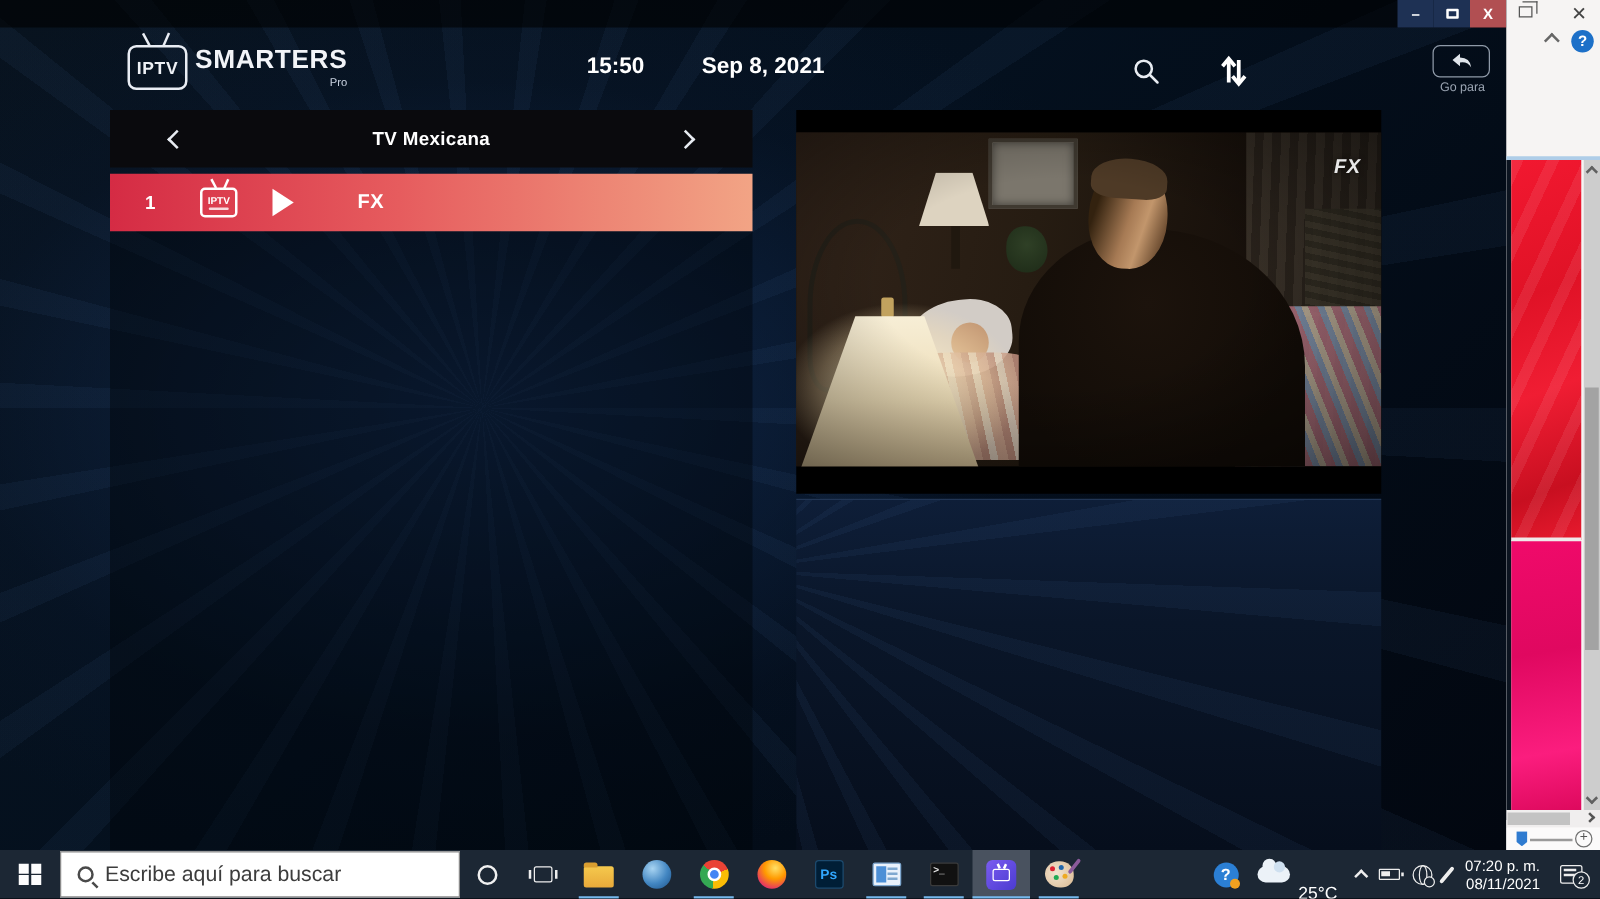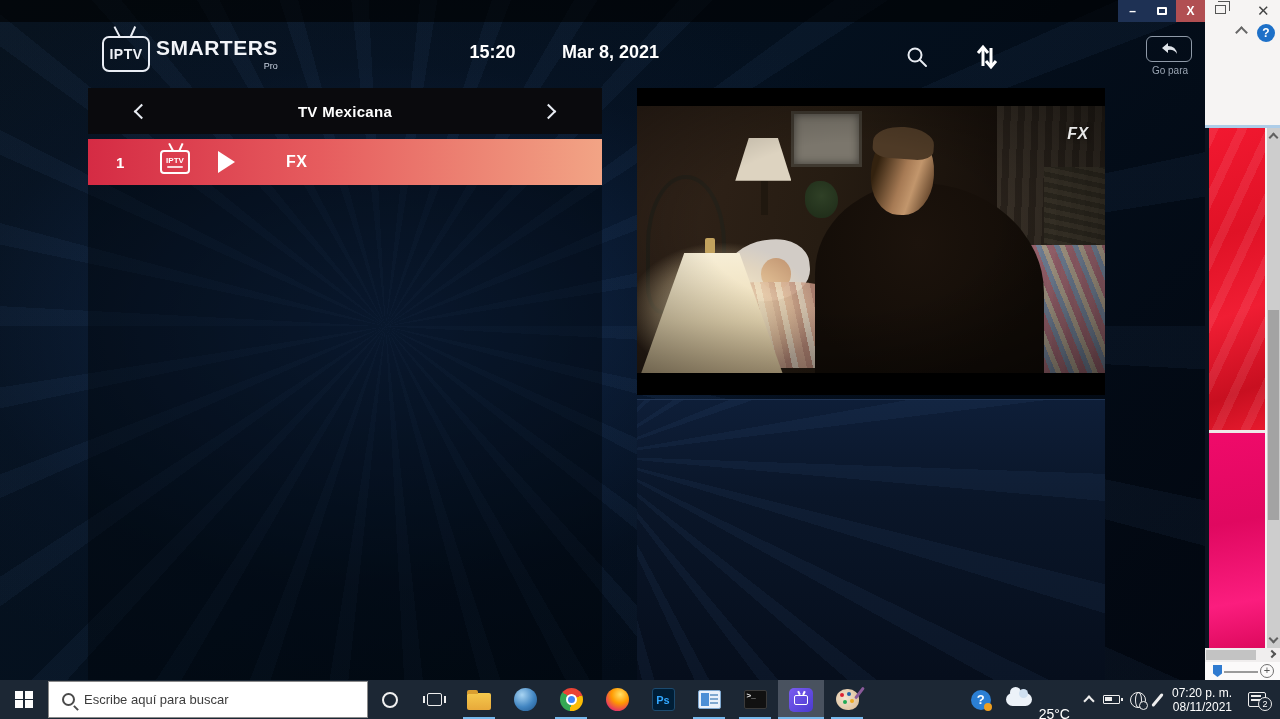--- a/index.html
+++ b/index.html
@@ -158,21 +158,21 @@
   .zoom-plus { position:absolute; left:55px; top:2px; width:14px; height:14px; border:1.5px solid #707070; border-radius:50%;
     color:#555; font-size:11px; line-height:11px; text-align:center; }
 
   
   .taskbar { position:absolute; left:0; top:680px; width:1280px; height:39px; background:#1c2734; display:flex; align-items:center; z-index:40; }
   .tb-start { width:48px; height:39px; display:flex; align-items:center; justify-content:center; }
   .win-logo { display:grid; grid-template-columns:8px 8px; grid-template-rows:8px 8px; gap:1.5px; }
   .win-logo i { background:#fdfdfd; }
   .tb-search { position:relative; width:320px; height:37px; background:#fff; border:1px solid #8a8a8a;
     display:flex; align-items:center; }
-  .tb-search input { border:none; outline:none; width:250px; font-size:13px; color:#c2410c;
+  .tb-search input { border:none; outline:none; width:250px; font-size:17px; color:#c2410c;
     font-family:"Liberation Sans", sans-serif; background:transparent; }
   .tb-search input::placeholder { color:#3c3c3c; opacity:1; }
   .mag-icon { width:13px; height:13px; border:2px solid #4a4a4a; border-radius:50%; margin:0 9px 0 13px; position:relative; }
   .mag-icon::after { content:""; position:absolute; width:2px; height:6px; background:#4a4a4a;
     transform:rotate(-45deg); left:11px; top:10px; }
   .tb-cortana { width:44px; height:39px; display:flex; align-items:center; justify-content:center; }
   .cortana-ring { width:16px; height:16px; border:2px solid #f0f0f0; border-radius:50%; }
   .tb-taskview { width:44px; height:39px; display:flex; align-items:center; justify-content:center; }
   .tv-glyph { position:relative; width:15px; height:13px; border:1.5px solid #eee; border-radius:2px; }
   .tv-glyph::before { content:""; position:absolute; left:-5px; top:2px; width:2px; height:7px; background:#eee; }
@@ -257,22 +257,22 @@
     <div class="logo">
       <div class="logo-tv">
         <span>IPTV</span>
       </div>
       <div class="logo-text">
         <span class="logo-smarters">SMARTERS</span>
         <span class="logo-pro">Pro</span>
       </div>
     </div>
 
-    <div class="topbar-time">15:20</div>
-    <div class="topbar-date">Mar 8, 2021</div>
+    <div class="topbar-time">15:50</div>
+    <div class="topbar-date">Sep 8, 2021</div>
 
     <div class="icon-btn search-btn">
       <svg width="24" height="24" viewBox="0 0 24 24">
         <circle cx="10" cy="10" r="6.5" fill="none" stroke="#e8ecf2" stroke-width="2"></circle>
         <line x1="15" y1="15" x2="21" y2="21" stroke="#e8ecf2" stroke-width="2" stroke-linecap="round"></line>
       </svg>
     </div>
     <div class="icon-btn sort-btn">
       <svg width="24" height="26" viewBox="0 0 24 26">
         <line x1="8" y1="4" x2="8" y2="22" stroke="#fff" stroke-width="3"></line>

